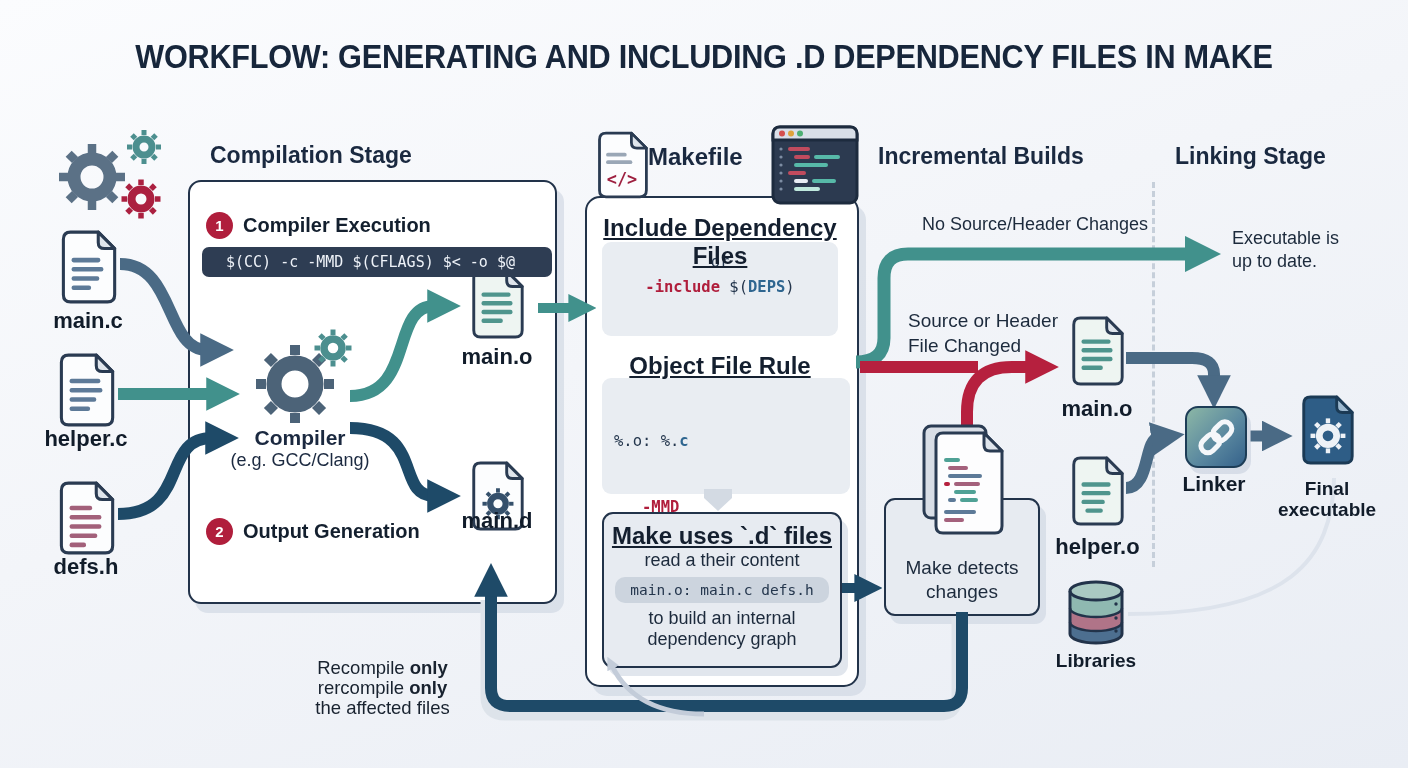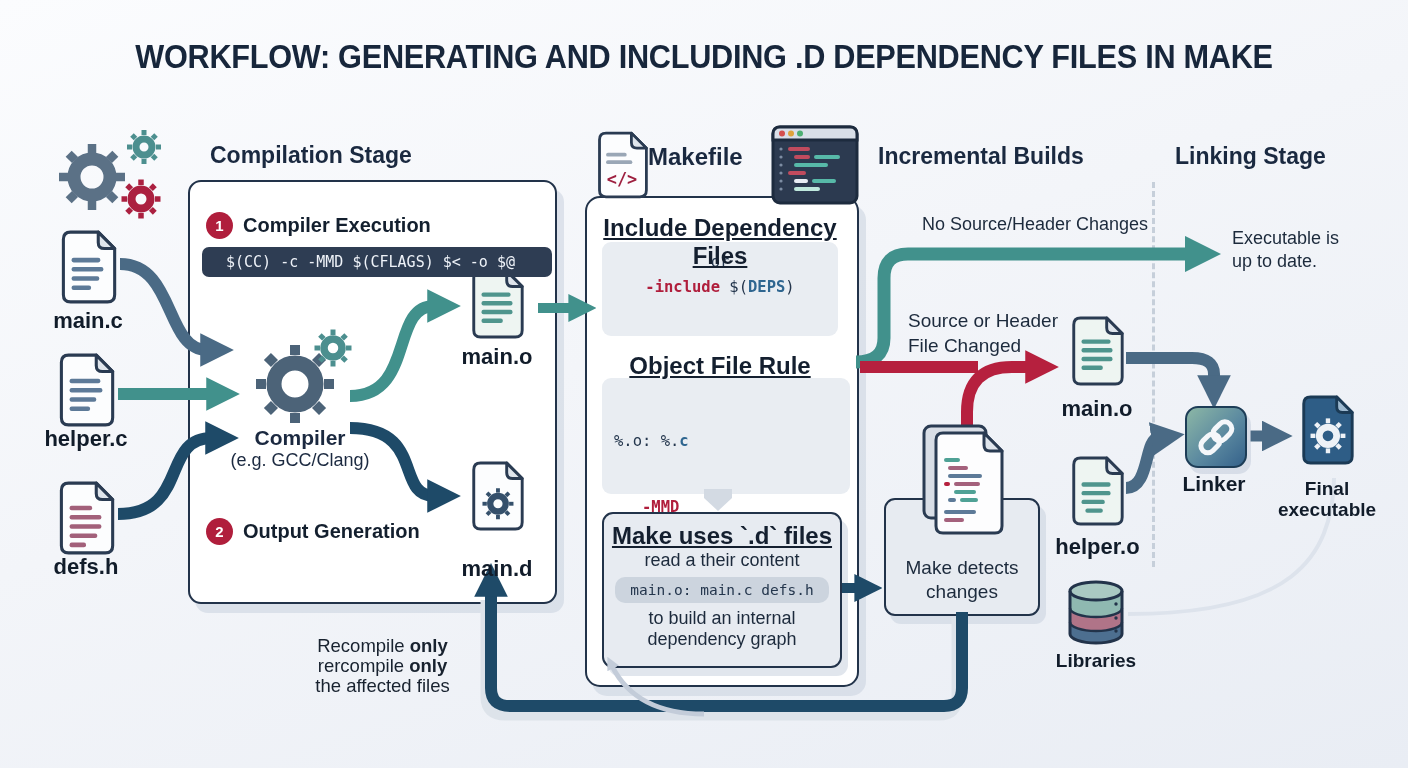--- a/index.html
+++ b/index.html
@@ -192,21 +192,21 @@
           <line y1="-11.5" y2="-16" transform="rotate(45)"></line>
         <line y1="-11.5" y2="-16" transform="rotate(90)"></line>
           <line y1="-11.5" y2="-16" transform="rotate(135)"></line>
         <line y1="-11.5" y2="-16" transform="rotate(180)"></line>
           <line y1="-11.5" y2="-16" transform="rotate(225)"></line>
         <line y1="-11.5" y2="-16" transform="rotate(270)"></line>
           <line y1="-11.5" y2="-16" transform="rotate(315)"></line>
       </g>
     </g>
   </svg>
-  <div class="abs z4 file-label" style="left:442px;top:556px;width:110px">main.d</div>
+  <div class="abs z4 file-label" style="left:442px;top:508px;width:110px">main.d</div>
 
   <svg class="abs z3" style="left:592px;top:126px" width="60" height="78" viewBox="0 0 64 78">
     <use href="#file-shape"></use>
     <g fill="#9aa7b6">
         <rect x="15" y="26" width="22" height="4" rx="2"></rect>
         <rect x="15" y="34" width="28" height="4" rx="2"></rect>
       </g>
     <text x="32" y="60" text-anchor="middle" font-family="DejaVu Sans Mono,monospace" font-size="18" font-weight="bold" fill="#9e2140">&lt;/&gt;</text>
   </svg>
   <div class="abs z4 sect-h" style="left:648px;top:143px;width:125px;font-size:24px">Makefile</div>
@@ -322,21 +322,21 @@
     <path d="M6 14 V30 A26 9 0 0 0 58 30 V14 Z" fill="#8fb9b1"></path>
     <ellipse cx="32" cy="13" rx="26" ry="9" fill="#a9c9c2" stroke="#22334a" stroke-width="3"></ellipse>
     <path d="M6 13 V56 A26 9 0 0 0 58 56 V13" fill="none" stroke="#22334a" stroke-width="3"></path>
     <path d="M6 30 A26 9 0 0 0 58 30 M6 44 A26 9 0 0 0 58 44" fill="none" stroke="#22334a" stroke-width="2.5"></path>
     <circle cx="52" cy="26" r="1.7" fill="#22334a"></circle>
       <circle cx="52" cy="40" r="1.7" fill="#22334a"></circle>
     <circle cx="52" cy="53" r="1.7" fill="#22334a"></circle>
   </svg>
   <div class="abs z4 file-label" style="left:1035px;top:650px;width:122px;font-size:19px">Libraries</div>
 
-  <div class="abs z4" style="left:290px;top:636px;width:185px;text-align:center;font-size:18.5px;line-height:20px;color:#18222f">
+  <div class="abs z4" style="left:290px;top:658px;width:185px;text-align:center;font-size:18.5px;line-height:20px;color:#18222f">
     <div><span>Recompile </span><b>only</b></div>
     <div><span>rercompile </span><b class="em">only</b></div>
     <div>the affected files</div>
   </div>
 
   <div class="abs z4 sect-h" style="left:1175px;top:143px;width:215px">Linking Stage</div>
   <div class="abs z4 ann" style="left:1232px;top:227px;width:135px;text-align:left;line-height:23px">
     <div>Executable is</div>
     <div>up to date.</div>
   </div>

